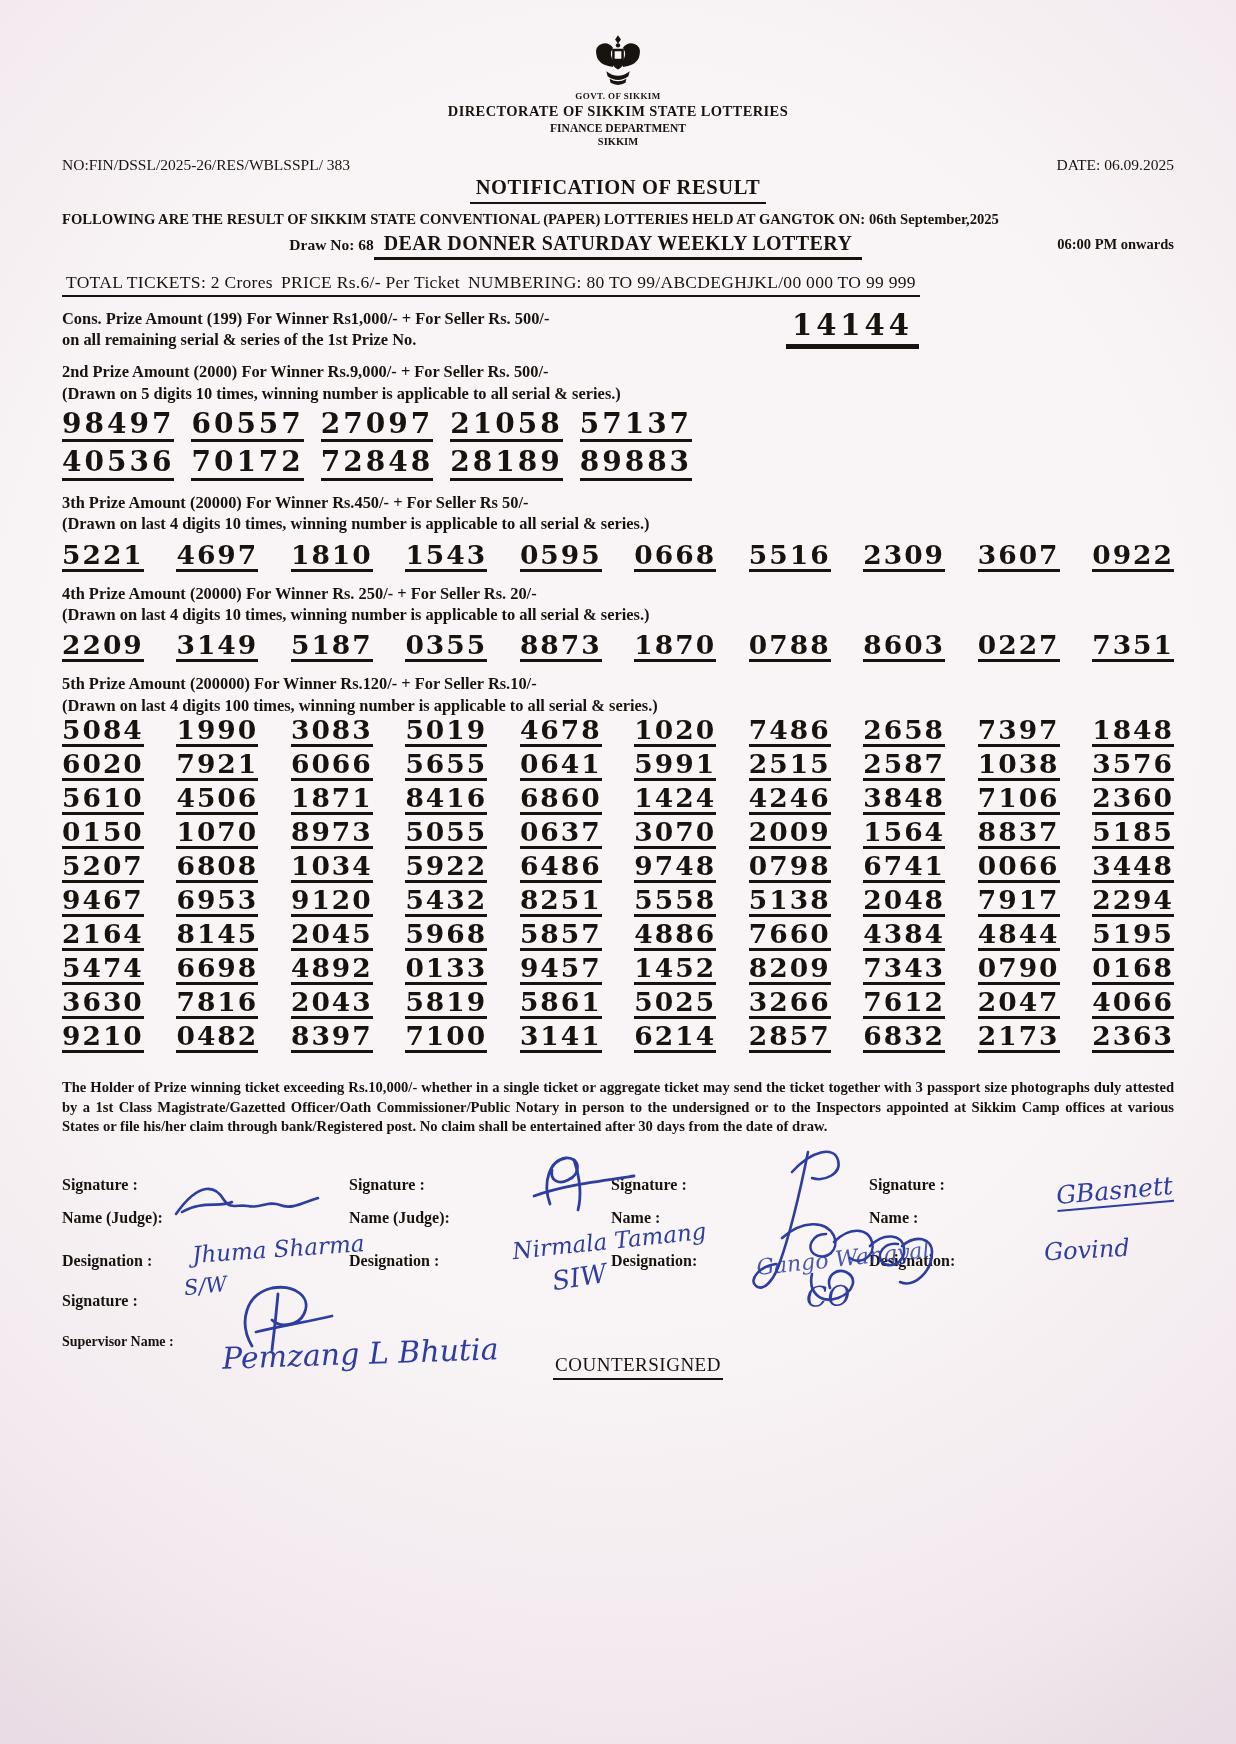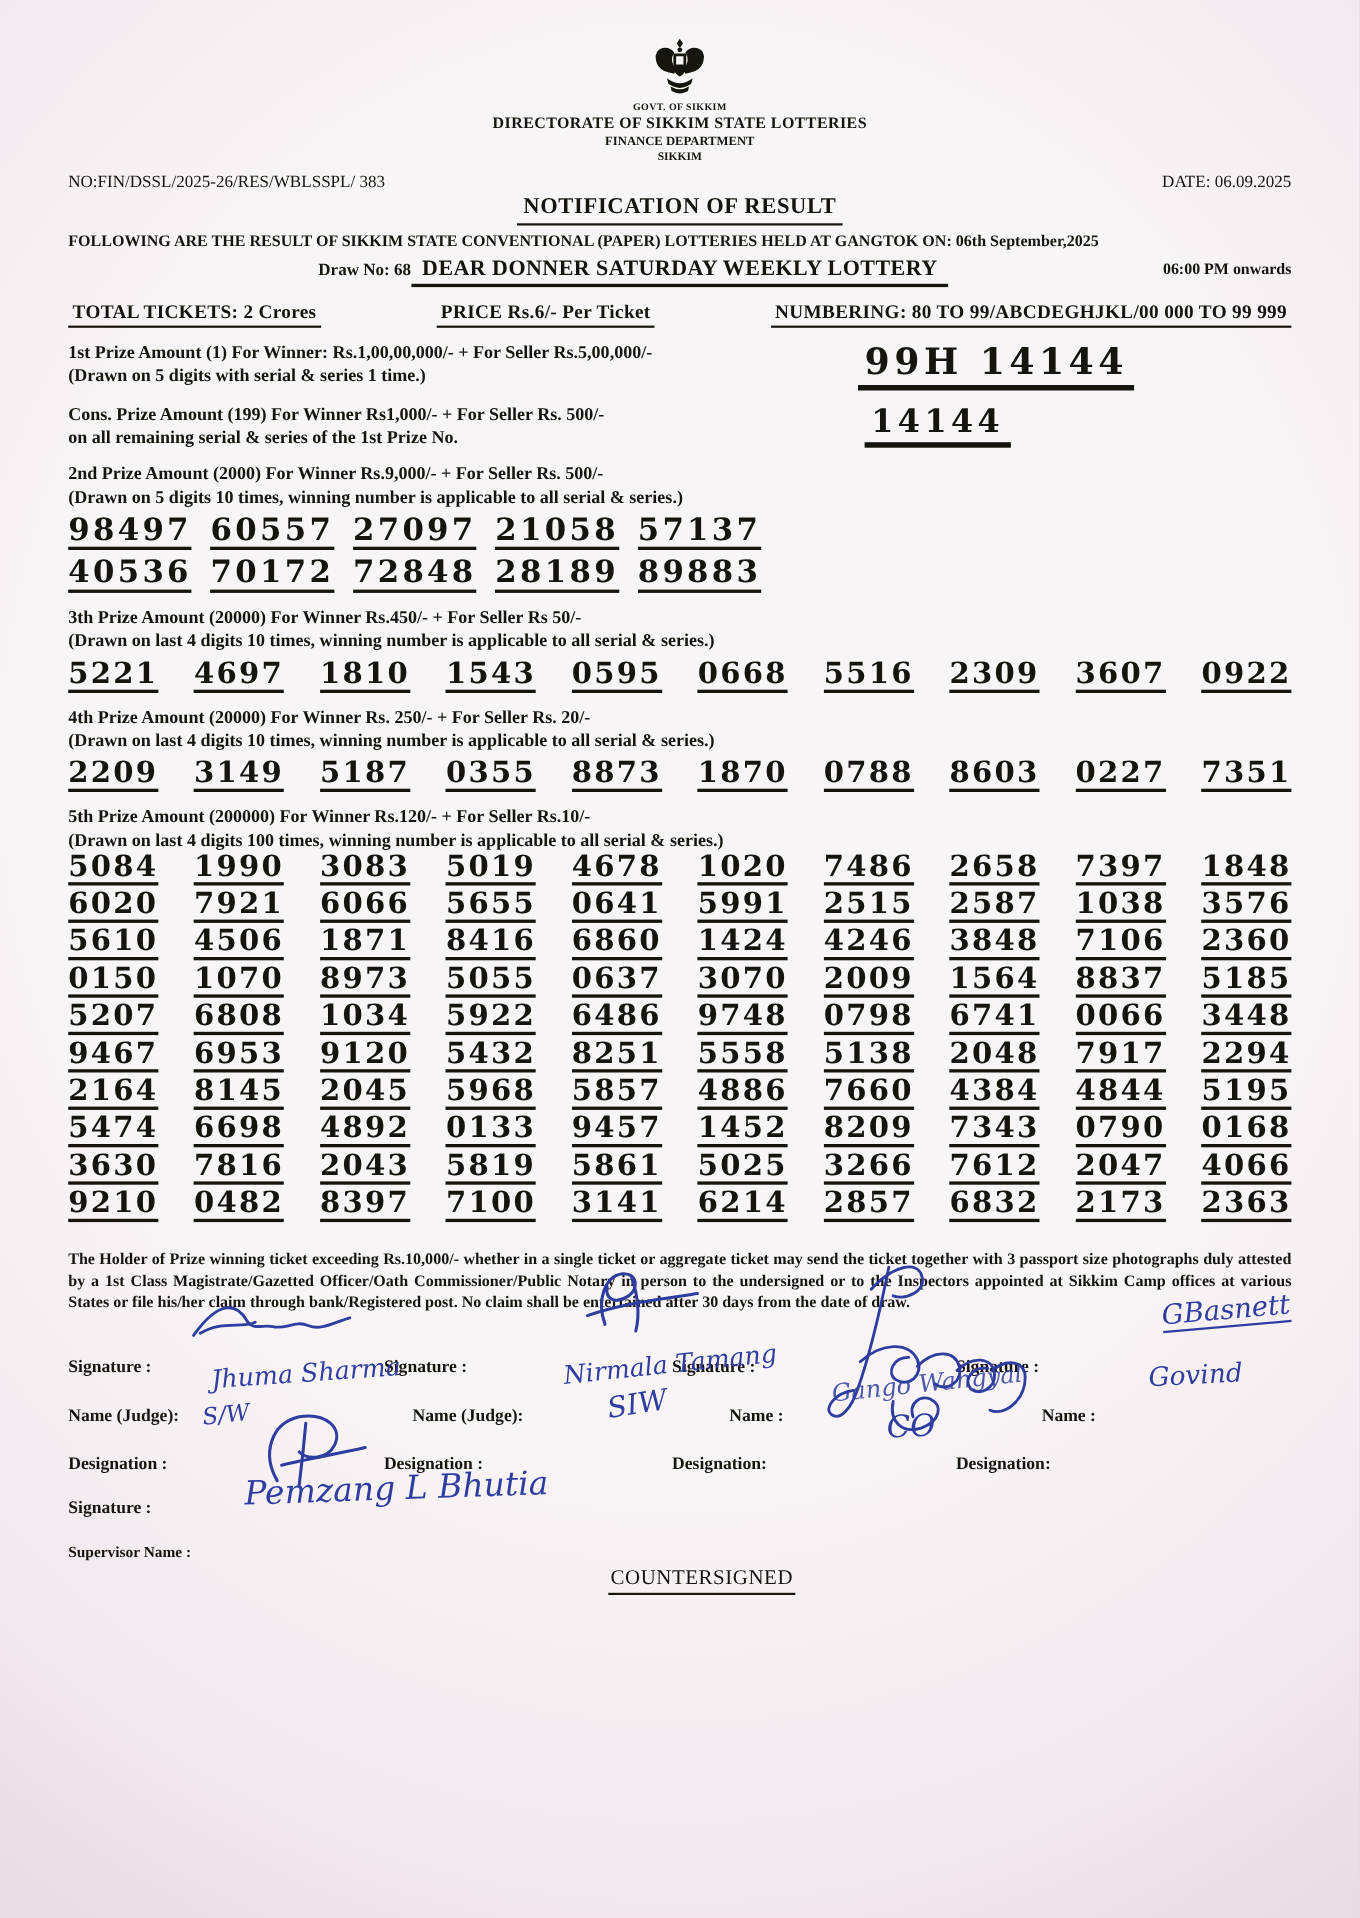--- a/index.html
+++ b/index.html
@@ -23,21 +23,21 @@
   .org3{text-align:center;font-weight:bold;font-size:10.5px;margin-top:1px;}
 
   .refrow{display:flex;justify-content:space-between;font-weight:normal;font-size:15.5px;margin-top:8px;}
   .notif{ text-align:center;margin-top:2px;}
   .notif span{display:inline-block;font-weight:bold;font-size:20.5px;letter-spacing:.6px;border-bottom:2.5px solid #17140f;padding:0 6px 3px 6px;text-align:center;}
   .subtitle{font-weight:bold;font-size:14.6px;margin-top:7px;}
   .drawrow{display:flex;align-items:flex-start;margin-top:4px;}
   .drawrow .l{flex:1;font-weight:bold;font-size:15.5px;padding-top:4px;text-align:right;}
   .drawrow .c{font-weight:bold;font-size:20px;border-bottom:3px solid #17140f;padding:0 10px 2px 10px;letter-spacing:.4px;text-align:right;}
   .drawrow .r{flex:1;text-align:right;font-weight:bold;font-size:14.5px;padding-top:4px;}
-  .ticketsrow{display:flex;justify-content:space-between;margin-top:12px;font-size:17.5px;font-weight:bold;}
+  .ticketsrow{display:flex;margin-top:12px;font-size:17.5px;}
   .ticketsrow span{border-bottom:2.5px solid #17140f;padding:0 4px 2px 4px;letter-spacing:.3px;}
 
   
   .prize{display:flex;margin-top:11px;}
   .prize .txt{width:700px;font-weight:bold;font-size:16.4px;line-height:1.3;}
   .prize .bignum{flex:1;padding-left:18px;}
   .bn{display:inline-block;font-family:"DejaVu Serif", serif;font-weight:bold;border-bottom:5px solid #17140f;padding:0 6px 2px 6px;letter-spacing:4px;}
   .bn1{font-size:33px;}
   .bn2{font-size:29px;margin-left:6px;}
 
@@ -55,21 +55,21 @@
   .grid5 .num{margin-bottom:3px;}
 
   
   .disclaimer{margin-top:22px;font-weight:bold;font-size:14.6px;line-height:1.33;text-align:justify;}
 
   
   .sigarea{margin-top:40px;}
   .sigrow{display:grid;grid-template-columns:287px 262px 258px 1fr;font-weight:bold;font-size:16px;}
   .sigrow > div{padding-top:0;}
   .sigrow.r1{margin-top:8px;}
-  .sigrow.r2{margin-top:27px;gap:26px;}
+  .sigrow.r2{margin-top:15px;}
   .sigrow.r3{margin-top:25px;}
   .suprow{font-weight:bold;font-size:16px;margin-top:22px;}
   .suprow2{font-weight:bold;font-size:14px;margin-top:24px;}
   .counter{text-align:center;margin-top:4px;}
   .counter span{display:inline-block;font-size:19px;letter-spacing:.5px;border-bottom:2px solid #17140f;padding:0 2px 2px 2px;margin-left:40px;}
 
   
   .hw{position:absolute;color:#2e3da0;font-family:"DejaVu Serif", serif;font-style:italic;white-space:nowrap;}
   .hw-sig{position:absolute;}
   .hw-sig svg{display:block;}
@@ -113,27 +113,20 @@
       <span class="c">DEAR DONNER SATURDAY WEEKLY LOTTERY</span>
       <span class="r">06:00 PM onwards</span>
     </div>
 
     <div class="ticketsrow">
       <span>TOTAL TICKETS: 2 Crores</span>
       <span>PRICE Rs.6/- Per Ticket</span>
       <span>NUMBERING: 80 TO 99/ABCDEGHJKL/00 000 TO 99 999</span>
     </div>
 
-    <div class="prize">
-      <div class="txt">
-        <div>1st Prize Amount (1) For Winner: Rs.1,00,00,000/- + For Seller Rs.5,00,000/-</div>
-        <div>(Drawn on 5 digits with serial &amp; series 1 time.)</div>
-      </div>
-      <div class="bignum"><span class="bn bn1">99H 14144</span></div>
-    </div>
 
     <div class="prize">
       <div class="txt">
         <div>Cons. Prize Amount (199) For Winner Rs1,000/- + For Seller Rs. 500/-</div>
         <div>on all remaining serial &amp; series of the 1st Prize No.</div>
       </div>
       <div class="bignum"><span class="bn bn2">14144</span></div>
     </div>
 
     <div class="ptxt">

